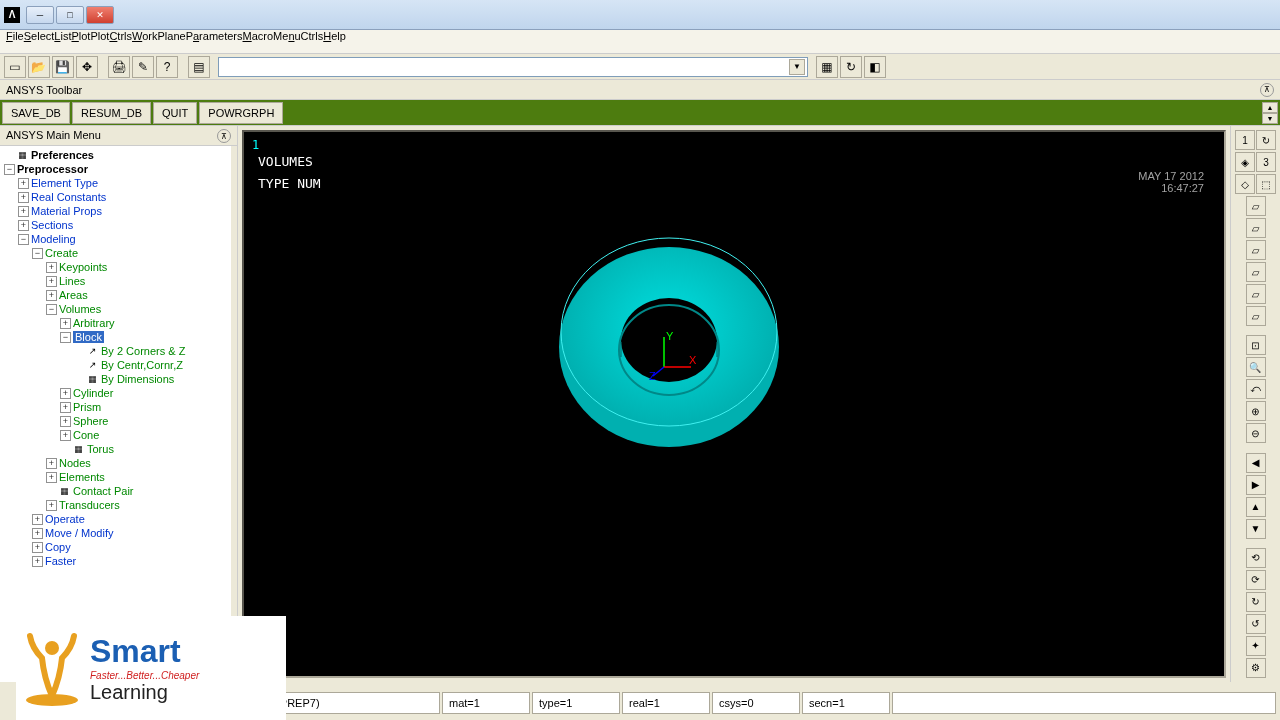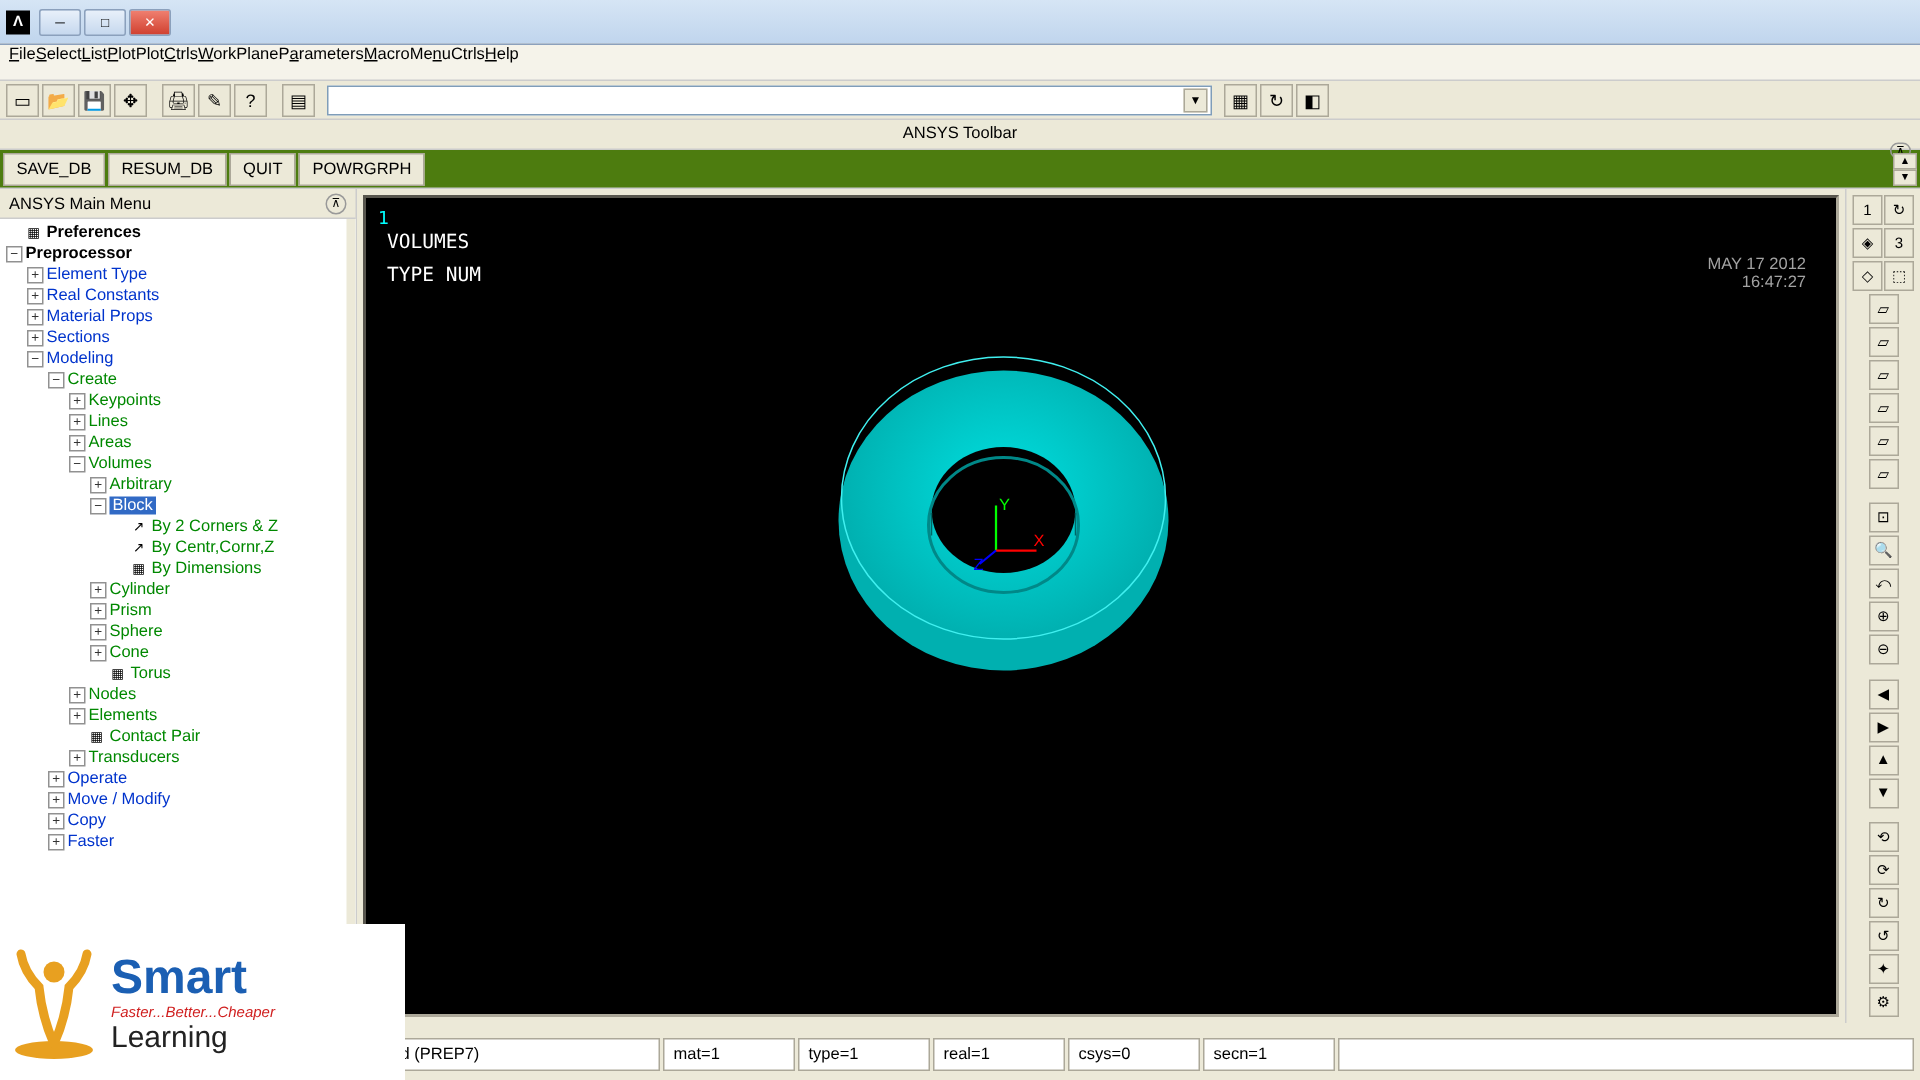--- a/index.html
+++ b/index.html
@@ -14,32 +14,32 @@
 
 .menubar { height: 24px; background: #f5f3ea; display: flex; align-items: flex-start; padding: 0 6px; border-bottom: 1px solid #ccc; }
 .menubar span { cursor: default; }
 .menubar span u { text-decoration: underline; }
 
 .toolbar1 { height: 26px; background: #ece9d8; display: flex; align-items: center; padding: 2px 4px; gap: 2px; border-bottom: 1px solid #ccc; }
 .tbtn { width: 22px; height: 22px; border: 1px solid #aca899; background: #ece9d8; display: flex; align-items: center; justify-content: center; font-size: 12px; }
 .tcombo { flex: 1; max-width: 590px; height: 20px; border: 1px solid #7f9db9; background: #fff; display: flex; align-items: center; padding: 0 2px; margin: 0 6px; }
 .tcombo .arrow { margin-left: auto; width: 16px; height: 16px; background: #ece9d8; border: 1px solid #aca899; display: flex; align-items: center; justify-content: center; font-size: 8px; }
 
-.section-title { height: 20px; background: #ece9d8; padding: 3px 6px; border-bottom: 1px solid #ccc; display: flex; align-items: center; flex-direction: column; }
+.section-title { height: 20px; background: #ece9d8; padding: 3px 6px; border-bottom: 1px solid #ccc; display: flex; align-items: center; }
 .section-title .collapse-btn { margin-left: auto; width: 14px; height: 14px; border: 1px solid #999; border-radius: 7px; display: flex; align-items: center; justify-content: center; font-size: 8px; }
 
 .toolbar2 { height: 26px; background: #4d7c0f; display: flex; align-items: center; padding: 2px; gap: 2px; border-bottom: 1px solid #ccc; }
 .toolbar2 .btn { height: 22px; padding: 0 8px; border: 1px solid #aca899; background: #ece9d8; display: flex; align-items: center; }
 .toolbar2 .vscroll { margin-left: auto; width: 16px; display: flex; flex-direction: column; }
 .toolbar2 .vscroll div { height: 11px; border: 1px solid #aca899; background: #ece9d8; font-size: 7px; display: flex; align-items: center; justify-content: center; }
 
 .body-area { display: flex; height: 556px; }
 
 .sidebar { width: 238px; background: #ece9d8; border-right: 1px solid #ccc; display: flex; flex-direction: column; }
-.sidebar-title { height: 20px; padding: 3px 6px; display: flex; align-items: center; border-bottom: 1px solid #ccc; }
+.sidebar-title { height: 20px; padding: 3px 6px; display: flex; align-items: flex-start; border-bottom: 1px solid #ccc; }
 .sidebar-title .collapse-btn { margin-left: auto; width: 14px; height: 14px; border: 1px solid #999; border-radius: 7px; display: flex; align-items: center; justify-content: center; font-size: 8px; }
 .tree { flex: 1; background: #fff; overflow: hidden; padding: 2px 0; position: relative; }
 .tree-scroll { position: absolute; right: 0; top: 0; bottom: 0; width: 6px; background: #ece9d8; }
 .tree-item { padding: 1px 0 1px 4px; white-space: nowrap; display: flex; align-items: center; }
 .tree-item .exp { width: 11px; height: 11px; border: 1px solid #919191; display: inline-flex; align-items: center; justify-content: center; font-size: 9px; margin-right: 2px; color: #333; line-height: 1; flex-shrink: 0; }
 .tree-item .noexp { width: 11px; display: inline-block; margin-right: 2px; flex-shrink: 0; }
 .tree-item .ticon { width: 11px; height: 11px; margin-right: 3px; display: inline-flex; align-items: center; justify-content: center; font-size: 9px; flex-shrink: 0; }
 .tree-item .lbl { color: #000; }
 .tree-item.bold .lbl { font-weight: bold; }
 .tree-item.blue .lbl { color: #0033cc; }
@@ -59,21 +59,21 @@
 .right-toolbar { width: 50px; background: #ece9d8; padding: 4px 2px; display: flex; flex-direction: column; gap: 2px; border-left: 1px solid #ccc; }
 .rt-row { display: flex; gap: 1px; justify-content: center; }
 .rt-btn { width: 20px; height: 20px; border: 1px solid #aca899; background: #ece9d8; display: flex; align-items: center; justify-content: center; font-size: 10px; }
 
 .statusbar { position: absolute; bottom: 6px; left: 260px; right: 4px; height: 22px; display: flex; gap: 2px; }
 .status-cell { border: 1px solid #aca899; background: #fff; padding: 2px 6px; display: flex; align-items: center; }
 .status-cell.w1 { width: 180px; }
 .status-cell.w2 { width: 88px; }
 .status-cell.flex { flex: 1; }
 
-.logo { position: absolute; bottom: 0; left: 0; width: 270px; height: 104px; background: #fff; display: flex; align-items: center; padding: 6px; }
+.logo { position: absolute; bottom: 0; left: 16px; width: 270px; height: 104px; background: #fff; display: flex; align-items: center; padding: 6px; }
 .logo-figure { width: 60px; height: 80px; position: relative; }
 .logo-text { margin-left: 8px; }
 .logo-text .smart { font-size: 32px; font-weight: bold; color: #1b5fb3; font-family: Arial; }
 .logo-text .tag { font-size: 10px; color: #d02020; font-style: italic; }
 .logo-text .learn { font-size: 20px; color: #222; font-family: Arial; }
 </style>
 </head>
 <body>
 
 <div class="titlebar">

